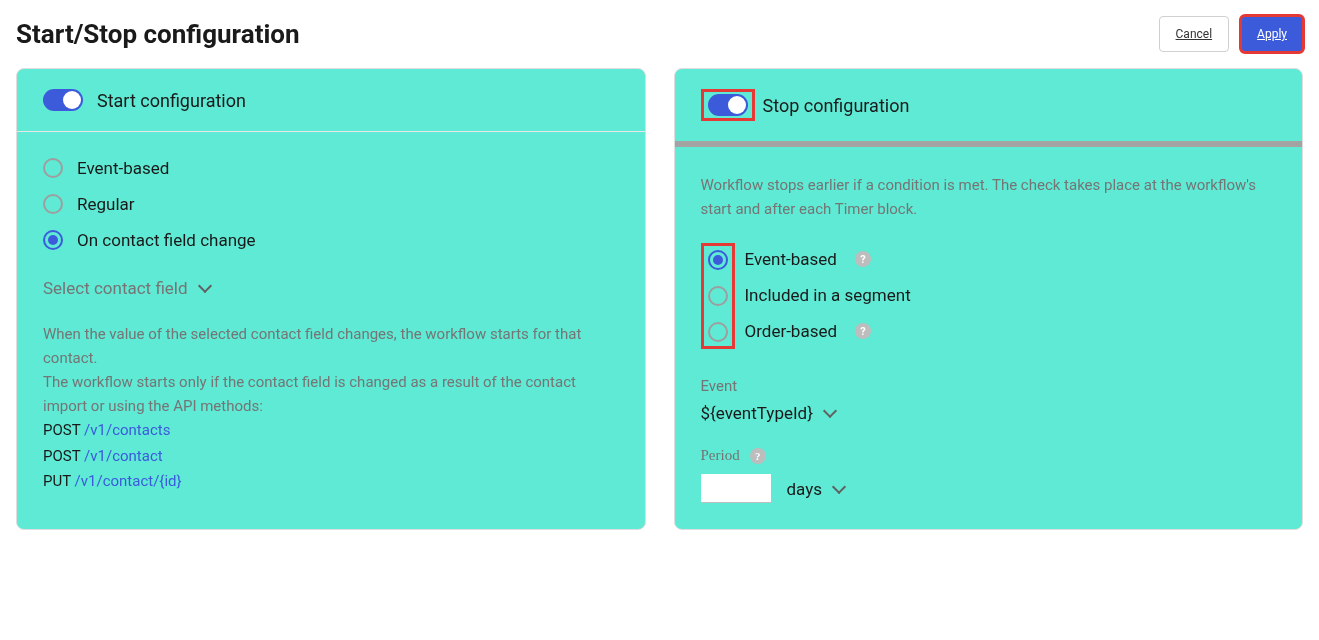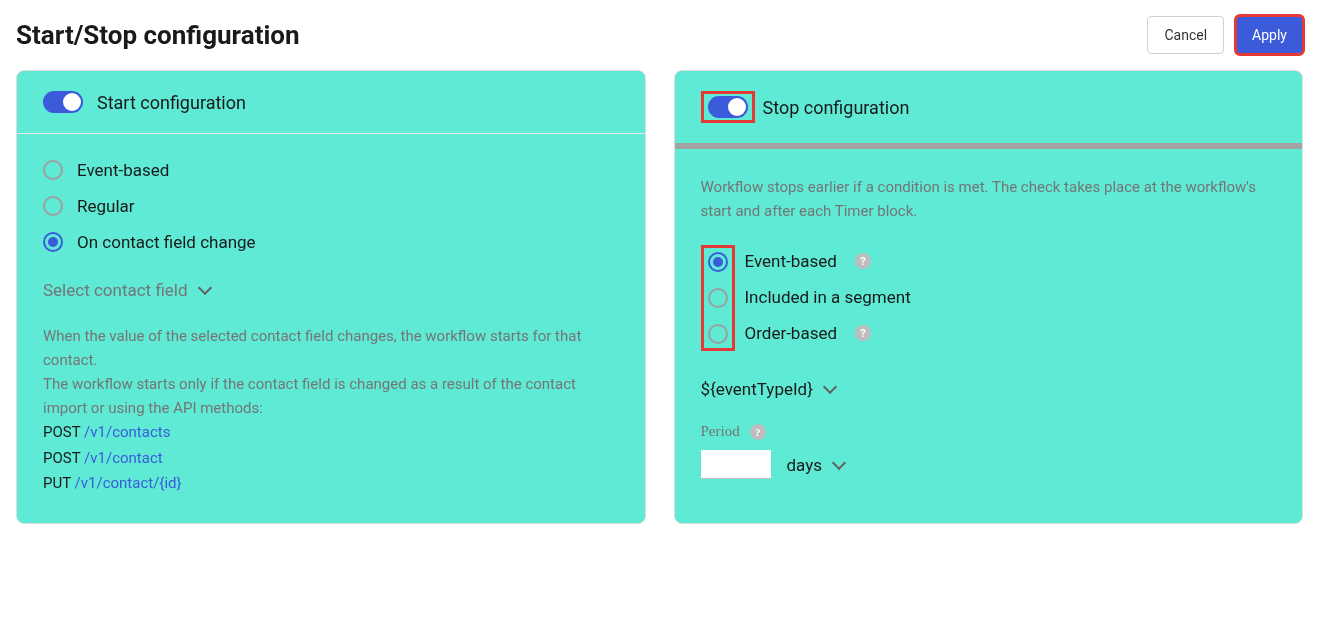--- a/index.html
+++ b/index.html
@@ -24,25 +24,26 @@
       font-size: 26px;
       font-weight: 700;
       color: #1a1a1a;
     }
     .header-actions {
       display: flex;
       gap: 12px;
     }
     .btn {
       padding: 10px 16px;
-      font-size: 14px;
+      font-size: 12px;
       border-radius: 4px;
       cursor: pointer;
       border: none;
       font-family: inherit;
+      text-decoration: underline;
     }
     .btn-cancel {
       background: #fff;
       border: 1px solid #d0d0d0;
       color: #333;
     }
     .btn-apply {
       background: #3b5bdb;
       color: #fff;
       outline: 3px solid #e53935;
@@ -328,20 +329,21 @@
           </div>
           <div class="radio-item">
             <span class="radio-label">Order-based</span>
             <span class="help-icon">?</span>
           </div>
         </div>
       </div>
 
       <div style="height: 28px;"></div>
 
+      <div class="field-label">Event</div>
       <div class="select-row">
         <span class="select-value-dark">${eventTypeId}</span>
         <span class="chevron-down"></span>
       </div>
 
       <div class="label-with-help">
         <span class="field-label" style="margin-bottom:0">Period</span>
         <span class="help-icon">?</span>
       </div>
       <div style="height: 10px;"></div>

